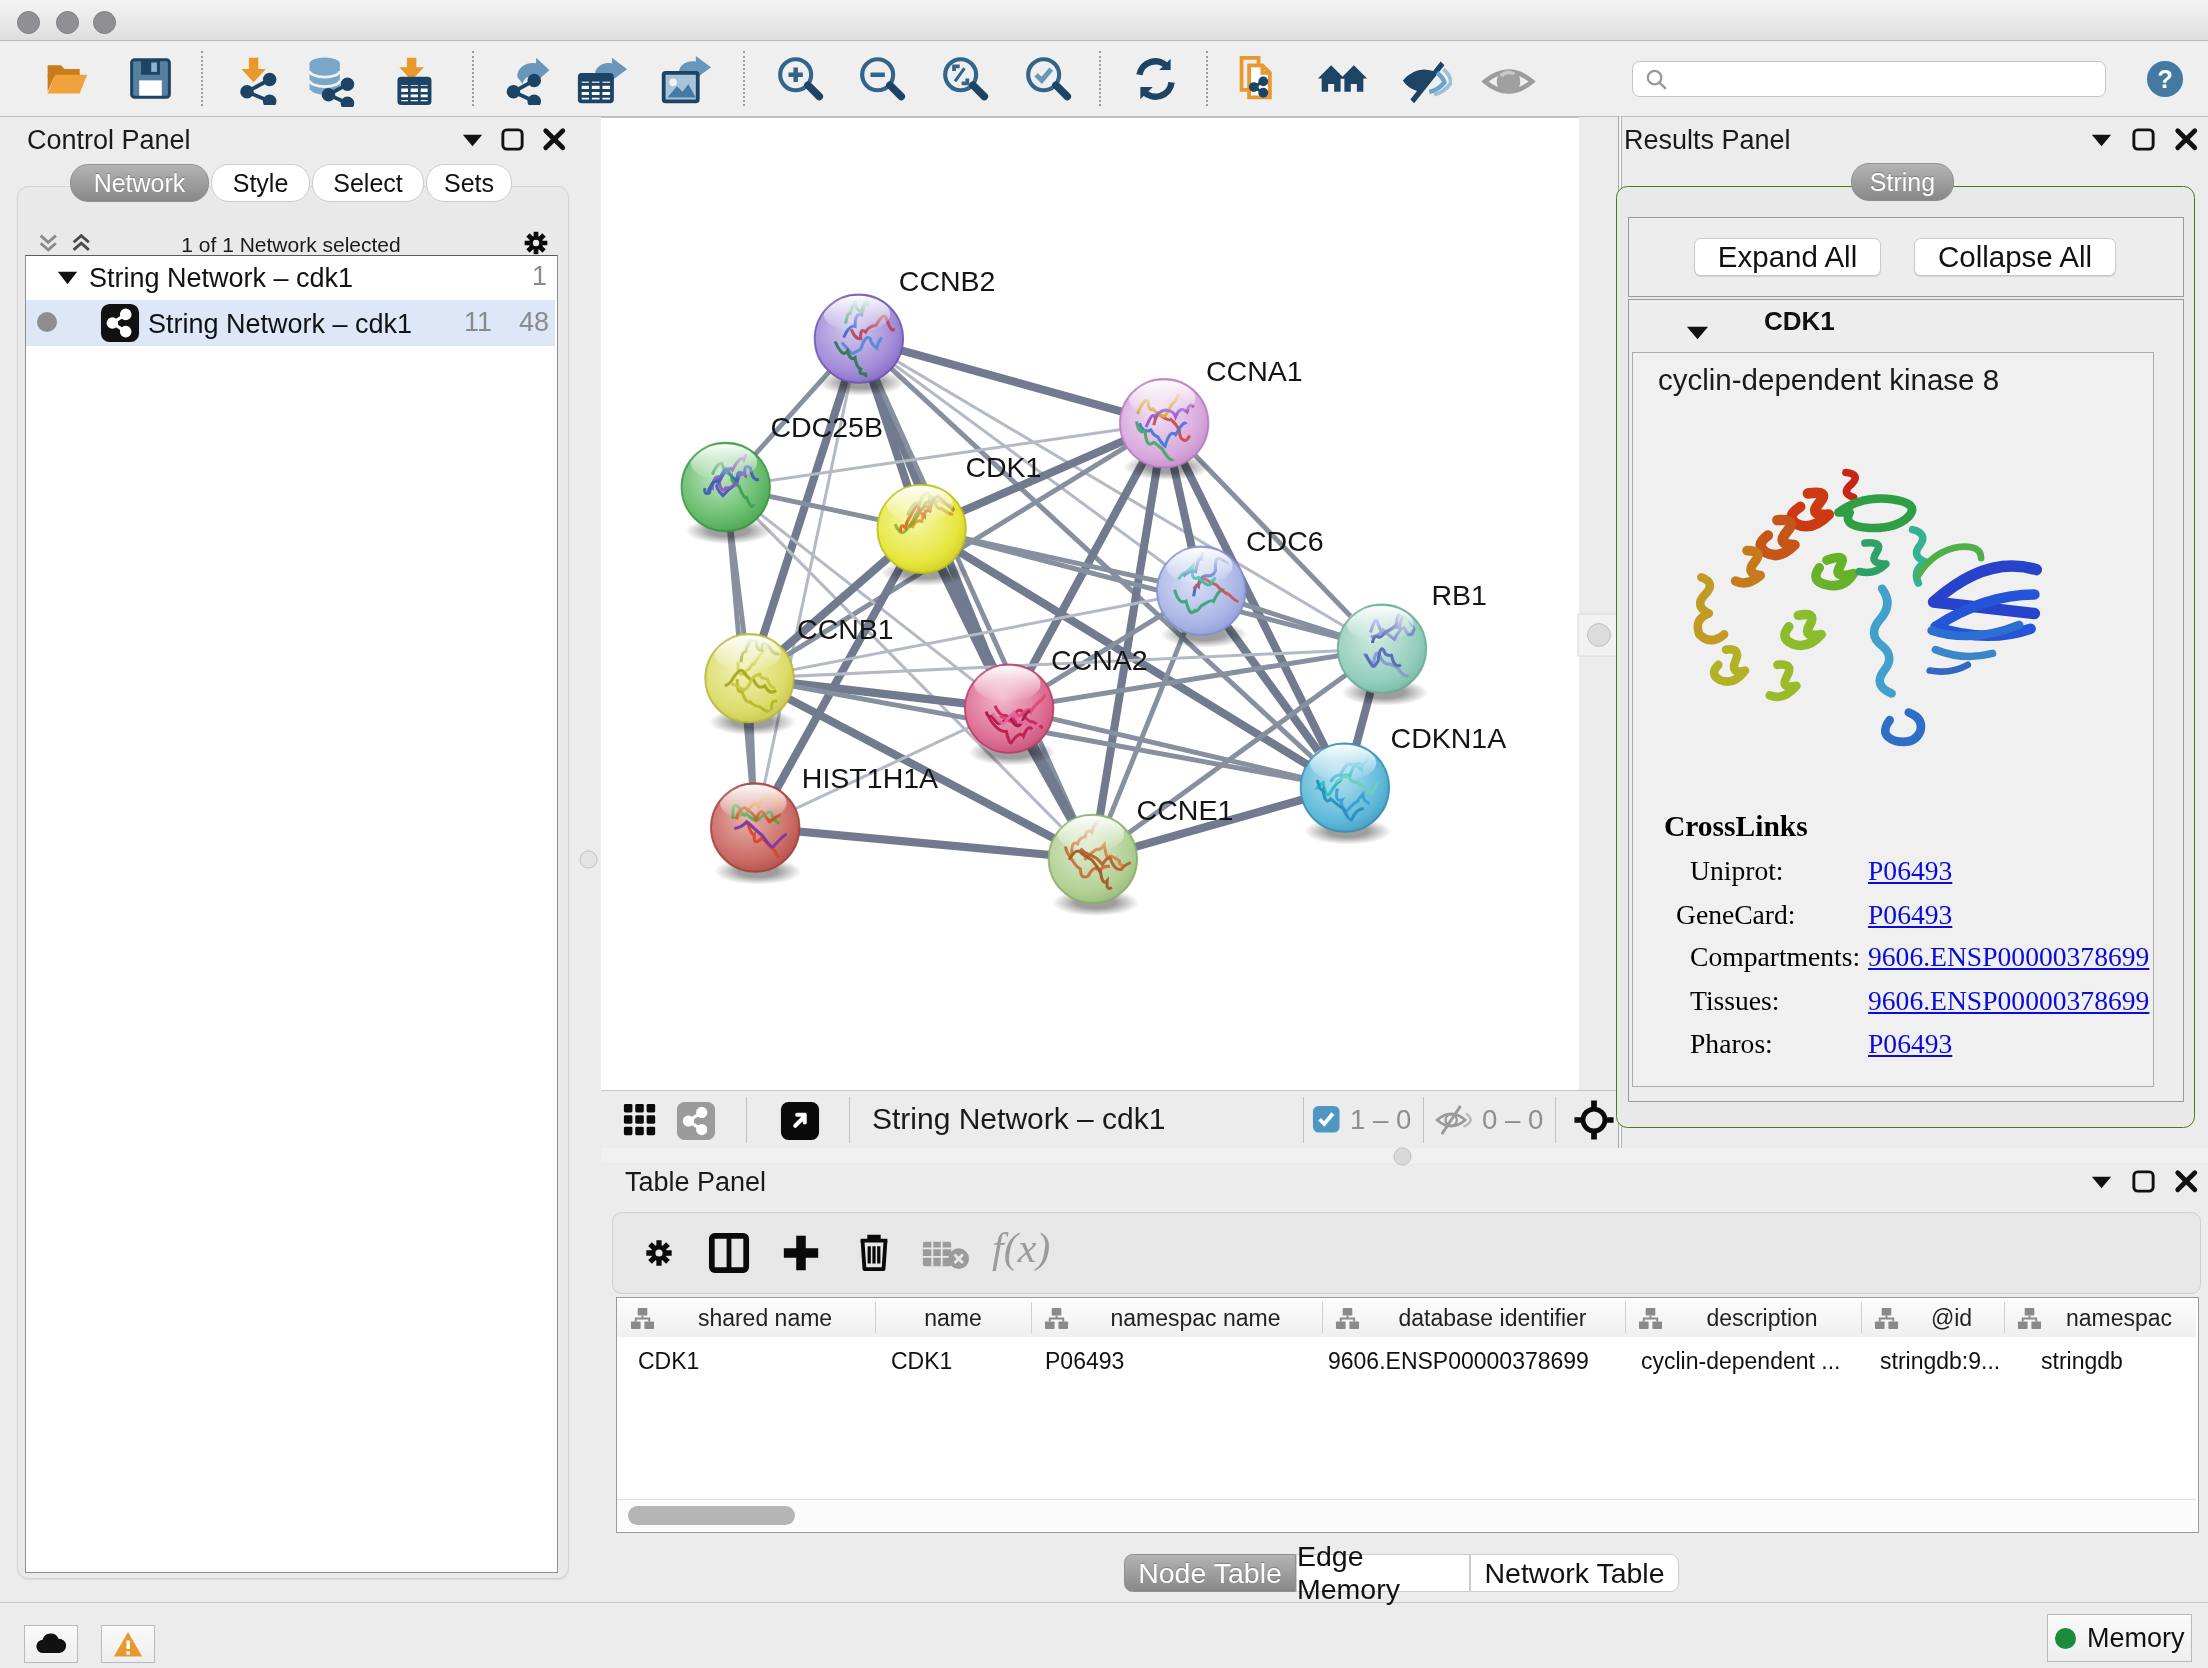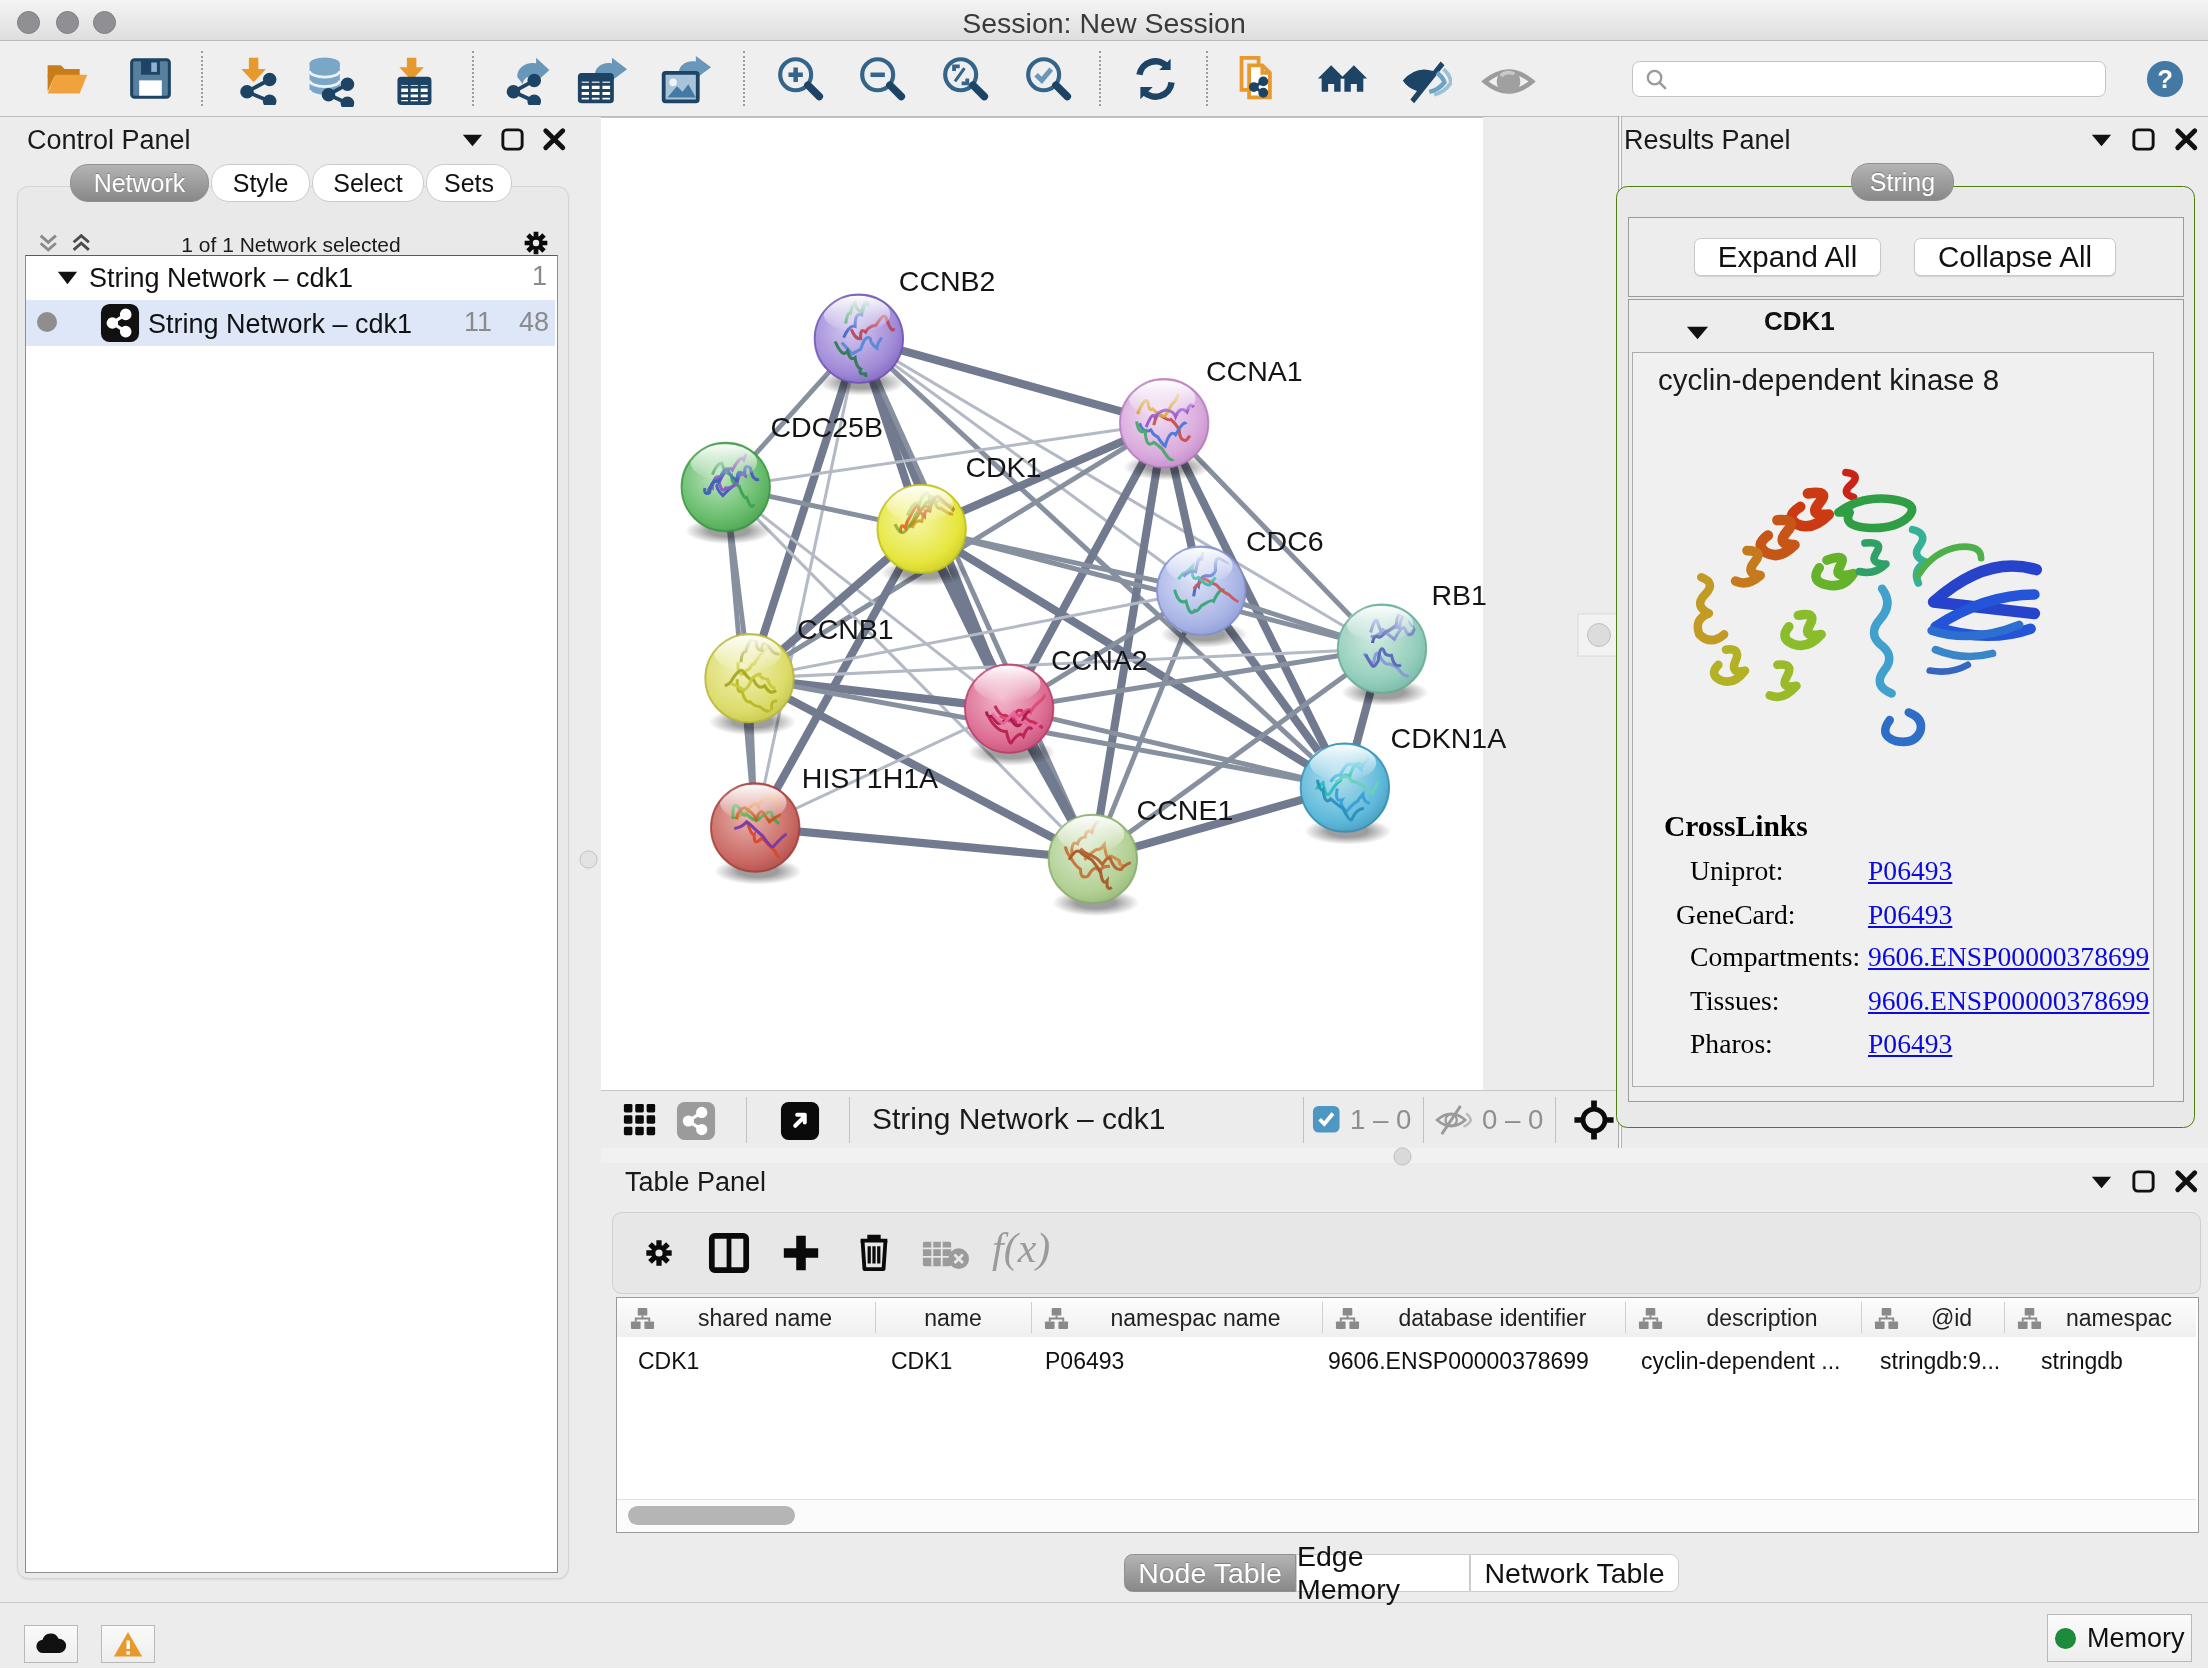--- a/index.html
+++ b/index.html
@@ -11,21 +11,21 @@
 .toolbar{left:0;top:41px;width:2208px;height:75px;background:#efefef;border-bottom:1px solid #bcbcbc}
 .tsep{top:9.5px;width:0;height:55px;border-left:2.9px dotted #9d9da0}
 .ticon{top:13.3px}
 .searchbox{left:1632px;top:20px;width:472px;height:34px;background:#fff;border:1.9px solid #c3c3c3;border-radius:7.6px}
 .panel-title{font-size:27px;color:#1a1a1a}
 .ptool{display:flex;gap:25px;align-items:center}
 .tabbtn{z-index:5;height:38px;border-radius:18px;font-size:25px;color:#111;background:#fff;border:1px solid #ccc;display:flex;align-items:center;justify-content:center;box-sizing:border-box}
 .tabsel{background:linear-gradient(#b4b4b4,#888);color:#fff;border:1px solid #909090;text-shadow:0 -1px 1px rgba(0,0,0,.25)}
 .cpanel{left:17px;top:186px;width:550px;height:1391px;background:#e9e9e9;border:1px solid #d4d4d4;border-radius:11.4px;box-shadow:0 1px 1.9px rgba(0,0,0,.08)}
 .cplist{left:25px;top:255px;width:533px;height:1318px;background:#fff;border:1.9px solid #8f8f8f;border-top:1.9px solid #5a5a5a;box-sizing:border-box}
-.netcanvas{left:601px;top:117px;width:882px;height:973px;background:#fff;border-top:1px solid #c2c2c2}
+.netcanvas{left:601px;top:117px;width:978px;height:973px;background:#fff;border-top:1px solid #c2c2c2}
 .netstrip{left:1579px;top:117px;width:39px;height:973px;background:#ececec}
 .vdiv{left:1618px;top:116px;width:0;height:1032px;border-left:1px solid #ababab;box-shadow:1.9px 0 0 #fdfdfd,2.9px 0 0 #ababab}
 .netbar{left:601px;top:1090px;width:1017px;height:57px;background:#ececec;border-top:1px solid #c6c6c6;border-bottom:1px solid #c6c6c6}
 .nbsep{top:5.7px;width:0;height:46px;border-left:1px solid #c2c2c2}
 .rpanel{left:1616px;top:186px;width:577px;height:940px;background:#e9e9e9;border:1px solid #4d7c0f;border-radius:11.4px}
 .rbox1{left:11.4px;top:29.5px;width:554px;height:78px;background:#ededed;border:1.9px solid #9b9b9b}
 .rbox2{left:11.4px;top:112px;width:554px;height:801px;background:#ededed;border:1.9px solid #9b9b9b}
 .rbtn{top:51px;height:36px;background:#fff;border:1px solid #c9c9c9;border-radius:6.7px;font-size:29.5px;color:#111;display:flex;align-items:center;justify-content:center;box-shadow:0 1px 1px rgba(0,0,0,.12)}
 .descbox{left:15px;top:165px;width:520px;height:733px;background:#f0f0f0;border:1px solid #adadad}
 .serif{font-family:"Liberation Serif",serif}
@@ -40,21 +40,20 @@
 .thumb{left:11.4px;top:5.7px;width:167px;height:19px;background:#b5b5b5;border-radius:9.5px}
 .statusbar{left:0;top:1602px;width:2208px;height:67px;background:#ececec;border-top:1px solid #c9c9c9}
 .sbtn{top:22px;height:38px;background:linear-gradient(#fafafa,#eee);border:1px solid #b9b9b9;display:flex;align-items:center;justify-content:center;box-sizing:border-box}
 </style>
 </head>
 <body>
 <div class="abs titlebar">
  <div class="abs tl" style="left:17px"></div>
  <div class="abs tl" style="left:56px"></div>
  <div class="abs tl" style="left:93px"></div>
- <div class="abs wtitle">Session: New Session</div>
 </div>
 <div class="abs toolbar">
 <svg class="abs ticon" style="left:42px" width="49" height="49" viewBox="0 0 26 26">
  <path d="M3 6 h7 l2 2 h8 v4 h-17z" fill="#c87d1a"></path>
  <path d="M3 6 v14 l4-9 h-4z" fill="#c87d1a"></path>
  <path d="M7 11 h17 l-4 10 h-17z" fill="#f0a33c"></path>
 </svg>
 <svg class="abs ticon" style="left:126px" width="49" height="49" viewBox="0 0 26 26">
  <rect x="3" y="3" width="20" height="20" rx="1.5" fill="#57809f"></rect>
  <rect x="8" y="3" width="10" height="8" fill="#1d4464"></rect>

